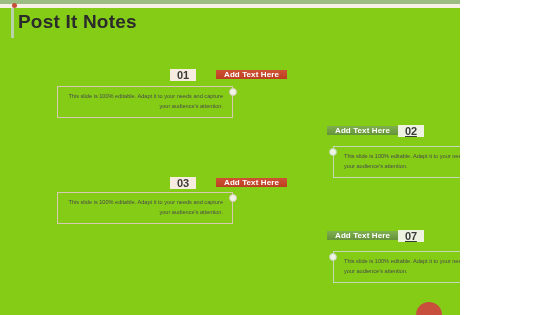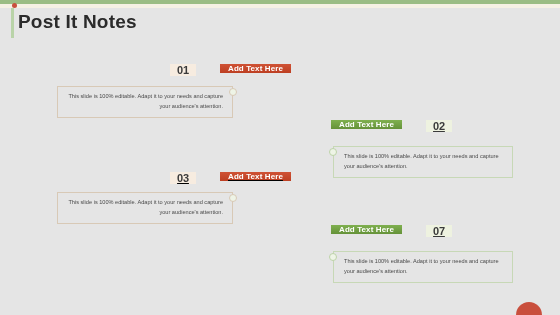--- a/index.html
+++ b/index.html
@@ -6,23 +6,23 @@
     margin: 0;
     padding: 0;
     background: #ffffff;
   }
   body {
     font-family: "Liberation Sans", sans-serif;
   }
 
   #slide {
     position: relative;
-    width: 560px;
+    width: 460px;
     height: 315px;
-    background: #e5e5e5;
+    background: #84cc16;
     overflow: hidden;
   }
 
   
   .top-bar-green {
     position: absolute;
     left: 0; top: 0;
     width: 560px; height: 4px;
     background: #9bbd84;
   }
@@ -98,42 +98,42 @@
     border: 1px solid #d8c9b6;
     background: #eef4e6;
     box-sizing: border-box;
   }
   .note-circle.green { border-color: #bdd3a9; }
 
   
   .ribbon {
     position: absolute;
     display: flex;
-    align-items: flex-start;
+    align-items: center;
     height: 21px;
-    gap: 24px;
   }
   .ribbon-num {
     display: flex;
     align-items: center;
     justify-content: center;
     width: 26px;
     font-size: 11px;
     font-weight: bold;
     letter-spacing: -0.2px;
   }
   .ribbon-label {
     display: flex;
     align-items: center;
     padding: 0 8px;
     font-size: 8px;
     font-weight: bold;
     color: #ffffff;
     white-space: nowrap;
     letter-spacing: 0.1px;
+    margin-left: 20px;
   }
 
   
   .ribbon.orange .ribbon-num {
     background: #f7ece0;
     color: #3a3a3a;
   }
   .ribbon.orange .ribbon-label {
     background: #c9472c;
     background: linear-gradient(180deg,#cf5235 0%, #bd3f22 100%);
@@ -193,21 +193,21 @@
       <div class="ribbon-label">Add Text Here</div>
       <div class="ribbon-num">02</div>
     </div>
   </div>
 
   <div class="note">
     <div class="note-frame" style="left:57px; top:192px; width:176px; height:32px;"></div>
     <div class="note-body right-align" style="left:63px; top:198px; width:160px;">This slide is 100% editable. Adapt it to your needs and capture your audience's attention.</div>
     <div class="note-circle" style="left:229px; top:194px;"></div>
 
-    <div class="ribbon orange" style="left:170px; top:172px;text-decoration:underline;">
+    <div class="ribbon orange" style="left:170px; top:172px;">
       <div class="ribbon-num">03</div>
       <div class="ribbon-label">Add Text Here</div>
       <div class="ribbon-tail"></div>
     </div>
   </div>
 
   <div class="note">
     <div class="note-frame green" style="left:333px; top:251px; width:180px; height:32px;"></div>
     <div class="note-body left-align" style="left:344px; top:257px; width:162px;">This slide is 100% editable. Adapt it to your needs and capture your audience's attention.</div>
     <div class="note-circle green" style="left:329px; top:253px;"></div>

